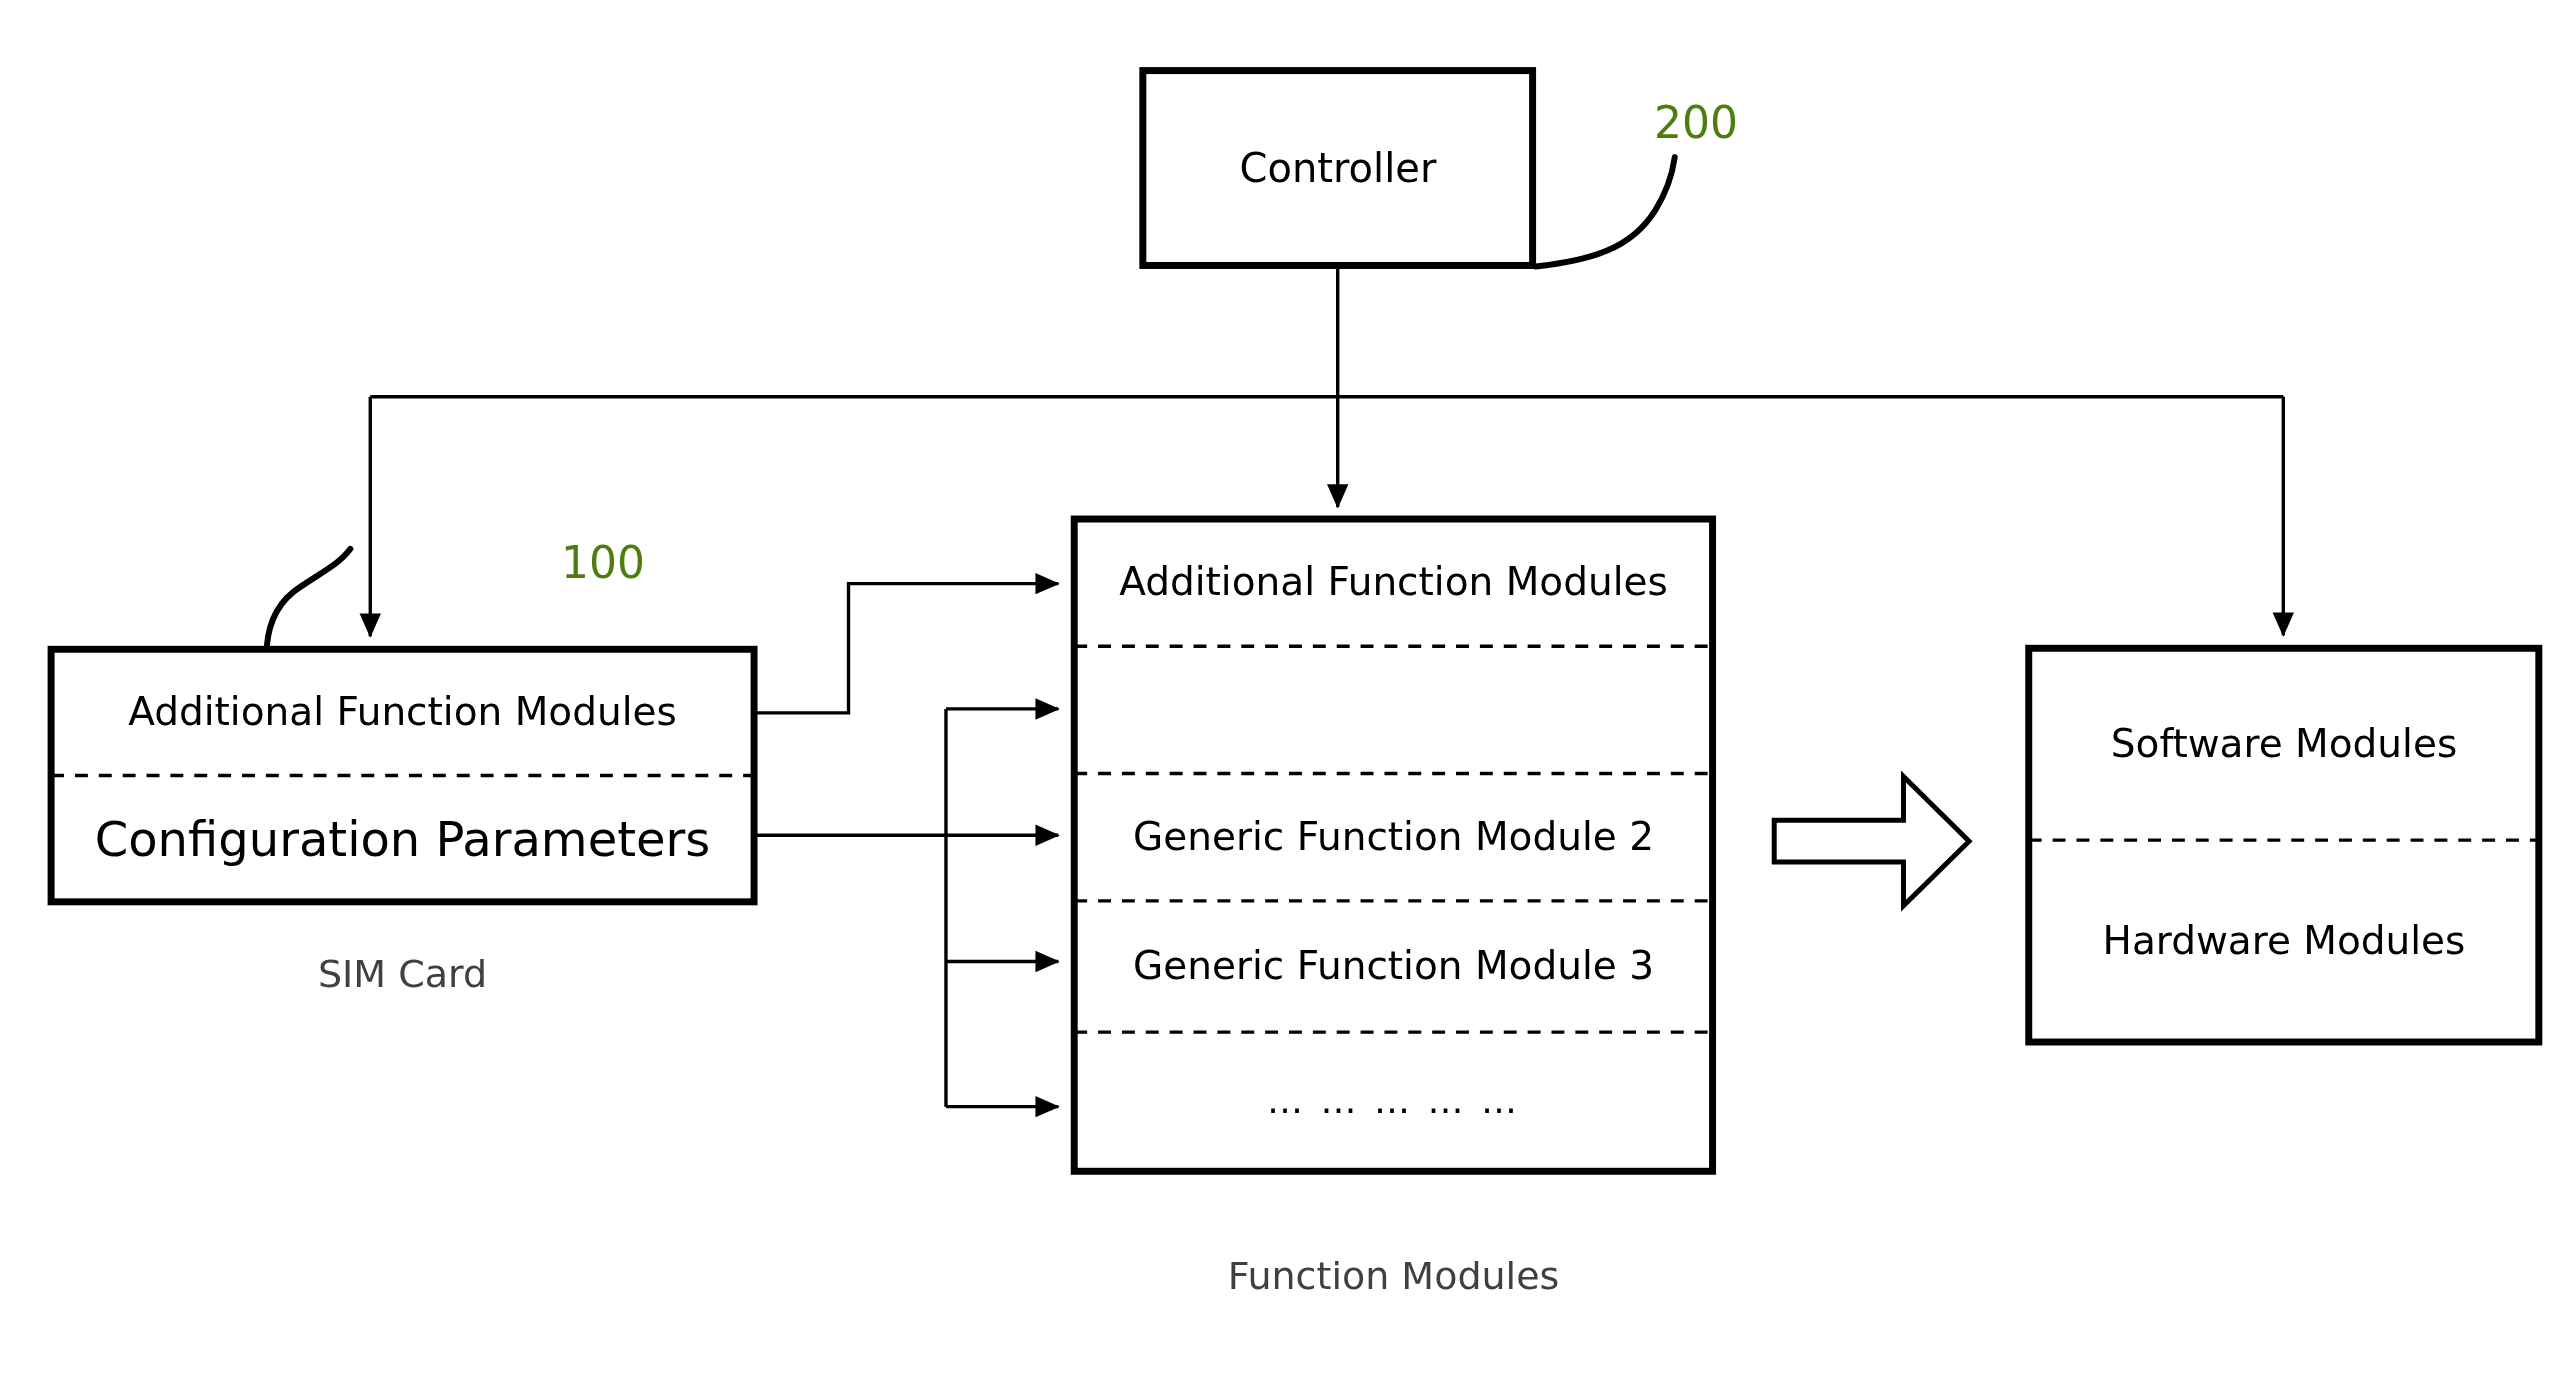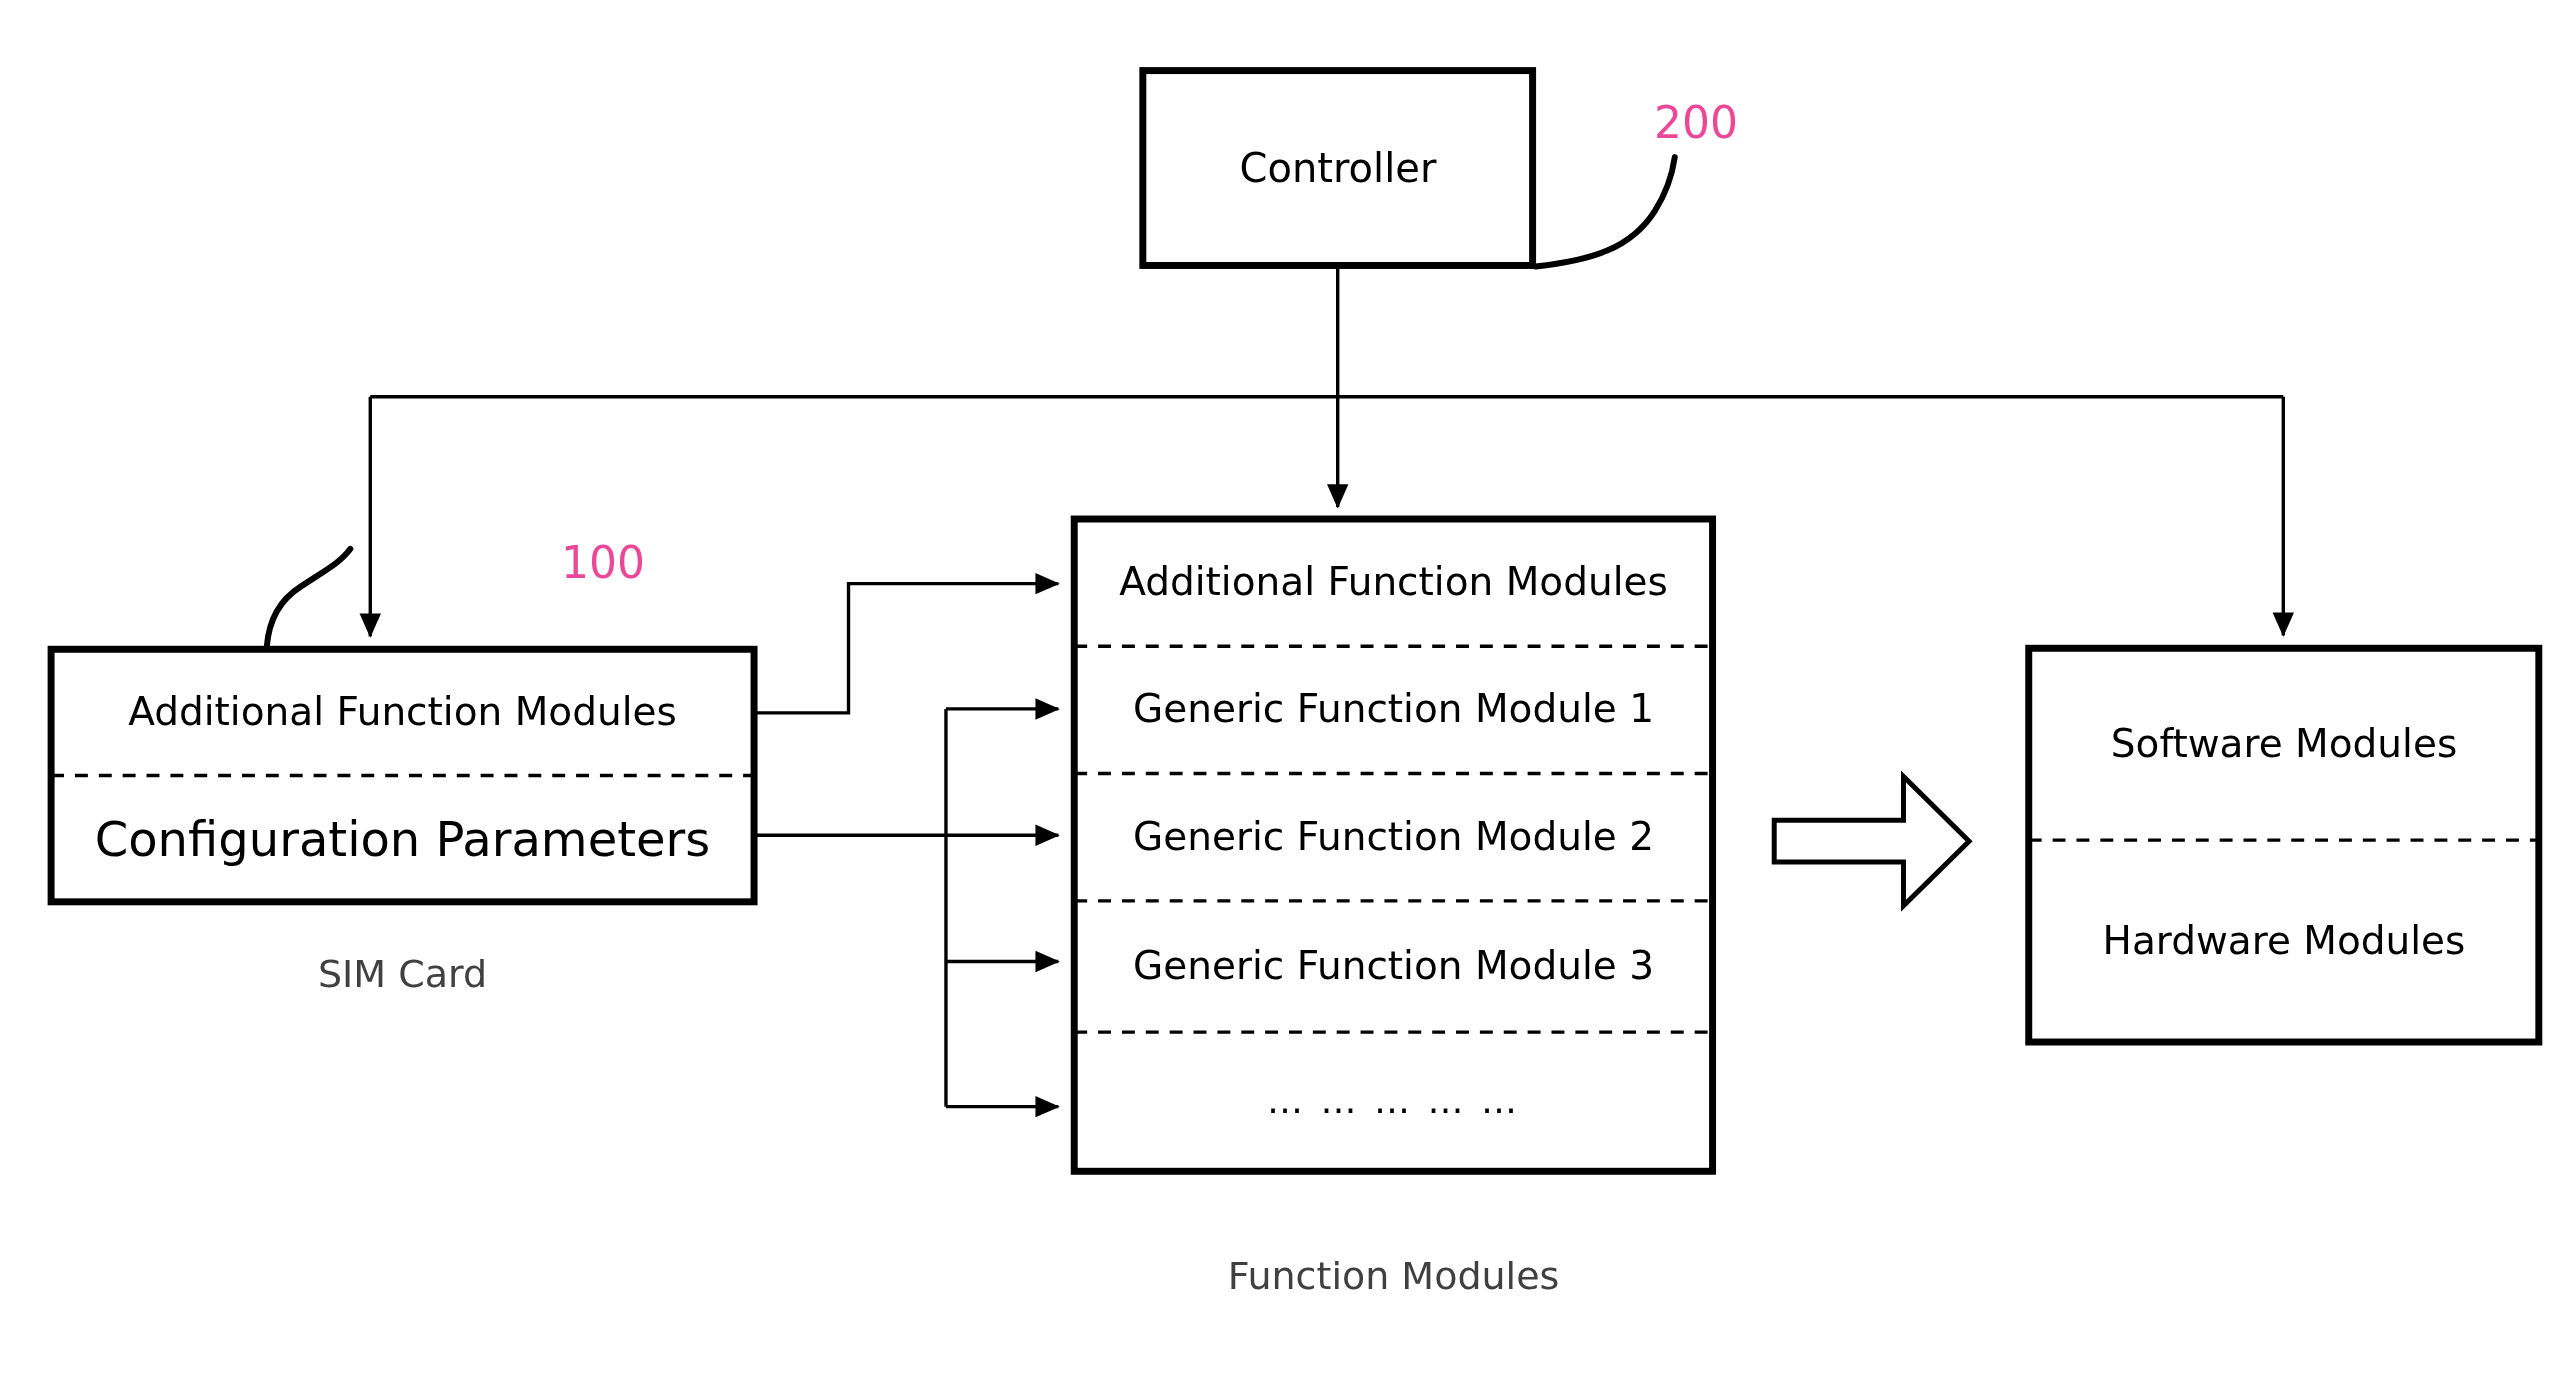--- a/index.html
+++ b/index.html
@@ -43,21 +43,21 @@
     align-items: flex-start;
     justify-content: center;
     text-align: center;
     color: #404040;
     font-family: "DejaVu Sans", "Liberation Sans", sans-serif;
     font-weight: 400;
     line-height: 1.28;
   }
   .ref-num {
     position: absolute;
-    color: #ec4899;
+    color: #4d7c0f;
     font-family: "DejaVu Sans", "Liberation Sans", sans-serif;
     font-weight: 400;
     white-space: pre;
   }
 </style>
 </head>
 <body>
 
 <div id="canvas">
 
@@ -115,21 +115,20 @@
 
   <div class="box-label" style="left:1143px; top:71px; width:390px; height:195px; font-size:40px;">Controller</div>
   <div class="ref-num" style="left:1654px; top:97px; font-size:44px;">200</div>
 
   <div class="ref-num" style="left:561px; top:497px; font-size:44px;margin-top:40px;">100</div>
   <div class="box-label" style="left:51px; top:649px; width:703px; height:126px; font-size:39px;">Additional Function Modules</div>
   <div class="box-label" style="left:51px; top:776px; width:703px; height:126px; font-size:48px;">Configuration Parameters</div>
   <div class="caption" style="left:51px; top:950px; width:703px; font-size:38px;">SIM Card</div>
 
   <div class="box-label" style="left:1074px; top:519px; width:639px; height:127px; font-size:39px;">Additional Function Modules</div>
-  <div class="box-label" style="left:1074px; top:646px; width:639px; height:127px; font-size:39px;">Generic Function Module 1</div>
   <div class="box-label" style="left:1074px; top:774px; width:639px; height:127px; font-size:39px;">Generic Function Module 2</div>
   <div class="box-label" style="left:1074px; top:901px; width:639px; height:131px; font-size:39px;">Generic Function Module 3</div>
   <div class="box-label" style="left:1074px; top:1032px; width:639px; height:139px; font-size:36px; letter-spacing:3px;">… … … … …</div>
   <div class="caption" style="left:1074px; top:1252px; width:639px; font-size:38px;">Function Modules</div>
 
   <div class="box-label" style="left:2029px; top:840px; width:510px; height:202px; font-size:39px;">Hardware Modules</div>
   <div class="box-label" style="left:2029px; top:648px; width:510px; height:192px; font-size:39px;">Software Modules</div>
 
 </div>
 

